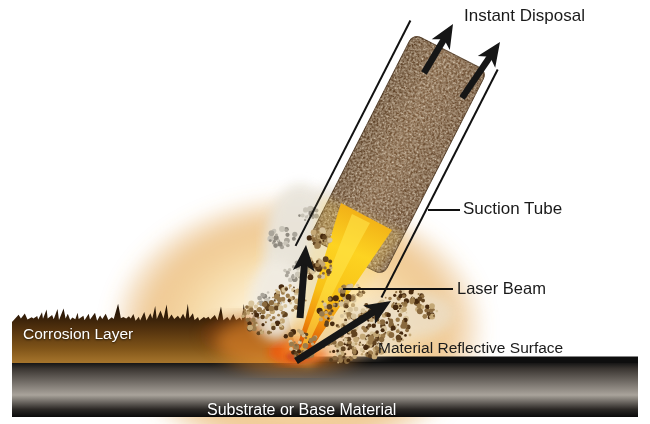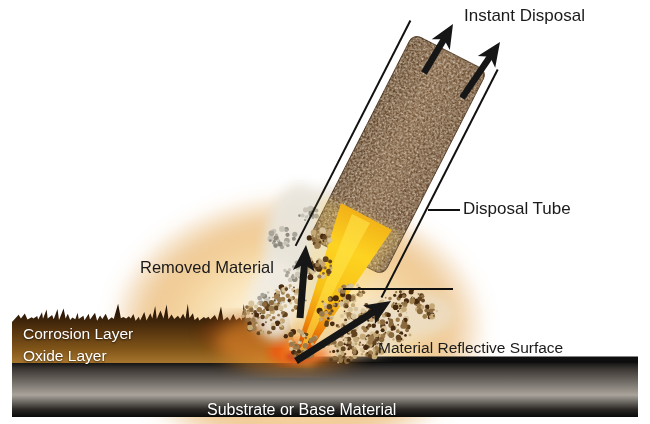--- a/index.html
+++ b/index.html
@@ -846,25 +846,24 @@
           <polygon points="391,301 374.9,324.2 374.7,311.3 363.1,305.6" fill="#161616"></polygon>
         </g>
       </g>
 
     <line x1="428" y1="210" x2="460" y2="210" stroke="#101010" stroke-width="2"></line>
     <line x1="343" y1="289" x2="453" y2="289" stroke="#101010" stroke-width="2"></line>
   </svg>
 
   <div class="lbl" style="left:464px;top:7px;font-size:17px;">Instant Disposal</div>
 
-  <div class="lbl" style="left:463px;top:200px;font-size:17px;">Disposal Tube</div>
-
-
-  <div class="lbl" style="left:140px;top:259px;font-size:16.5px;">Removed Material</div>
+  <div class="lbl" style="left:463px;top:200px;font-size:17px;">Suction Tube</div>
+
+  <div class="lbl" style="left:457px;top:280px;font-size:16.5px;">Laser Beam</div>
+
 
   <div class="lbl" style="left:378px;top:340px;font-size:15.5px;text-align:center;">Material Reflective Surface</div>
 
   <div class="lbl light" style="left:23px;top:326px;font-size:15.5px;">Corrosion Layer</div>
 
-  <div class="lbl light" style="left:23px;top:348px;font-size:15.5px;">Oxide Layer</div>
 
   <div class="lbl" style="left:207px;top:366px;font-size:16px;color:#ffffff;text-shadow:0 1px 2px rgba(0,0,0,.5);margin-top:36px;">Substrate or Base Material</div>
 </div>
 
 </body></html>

